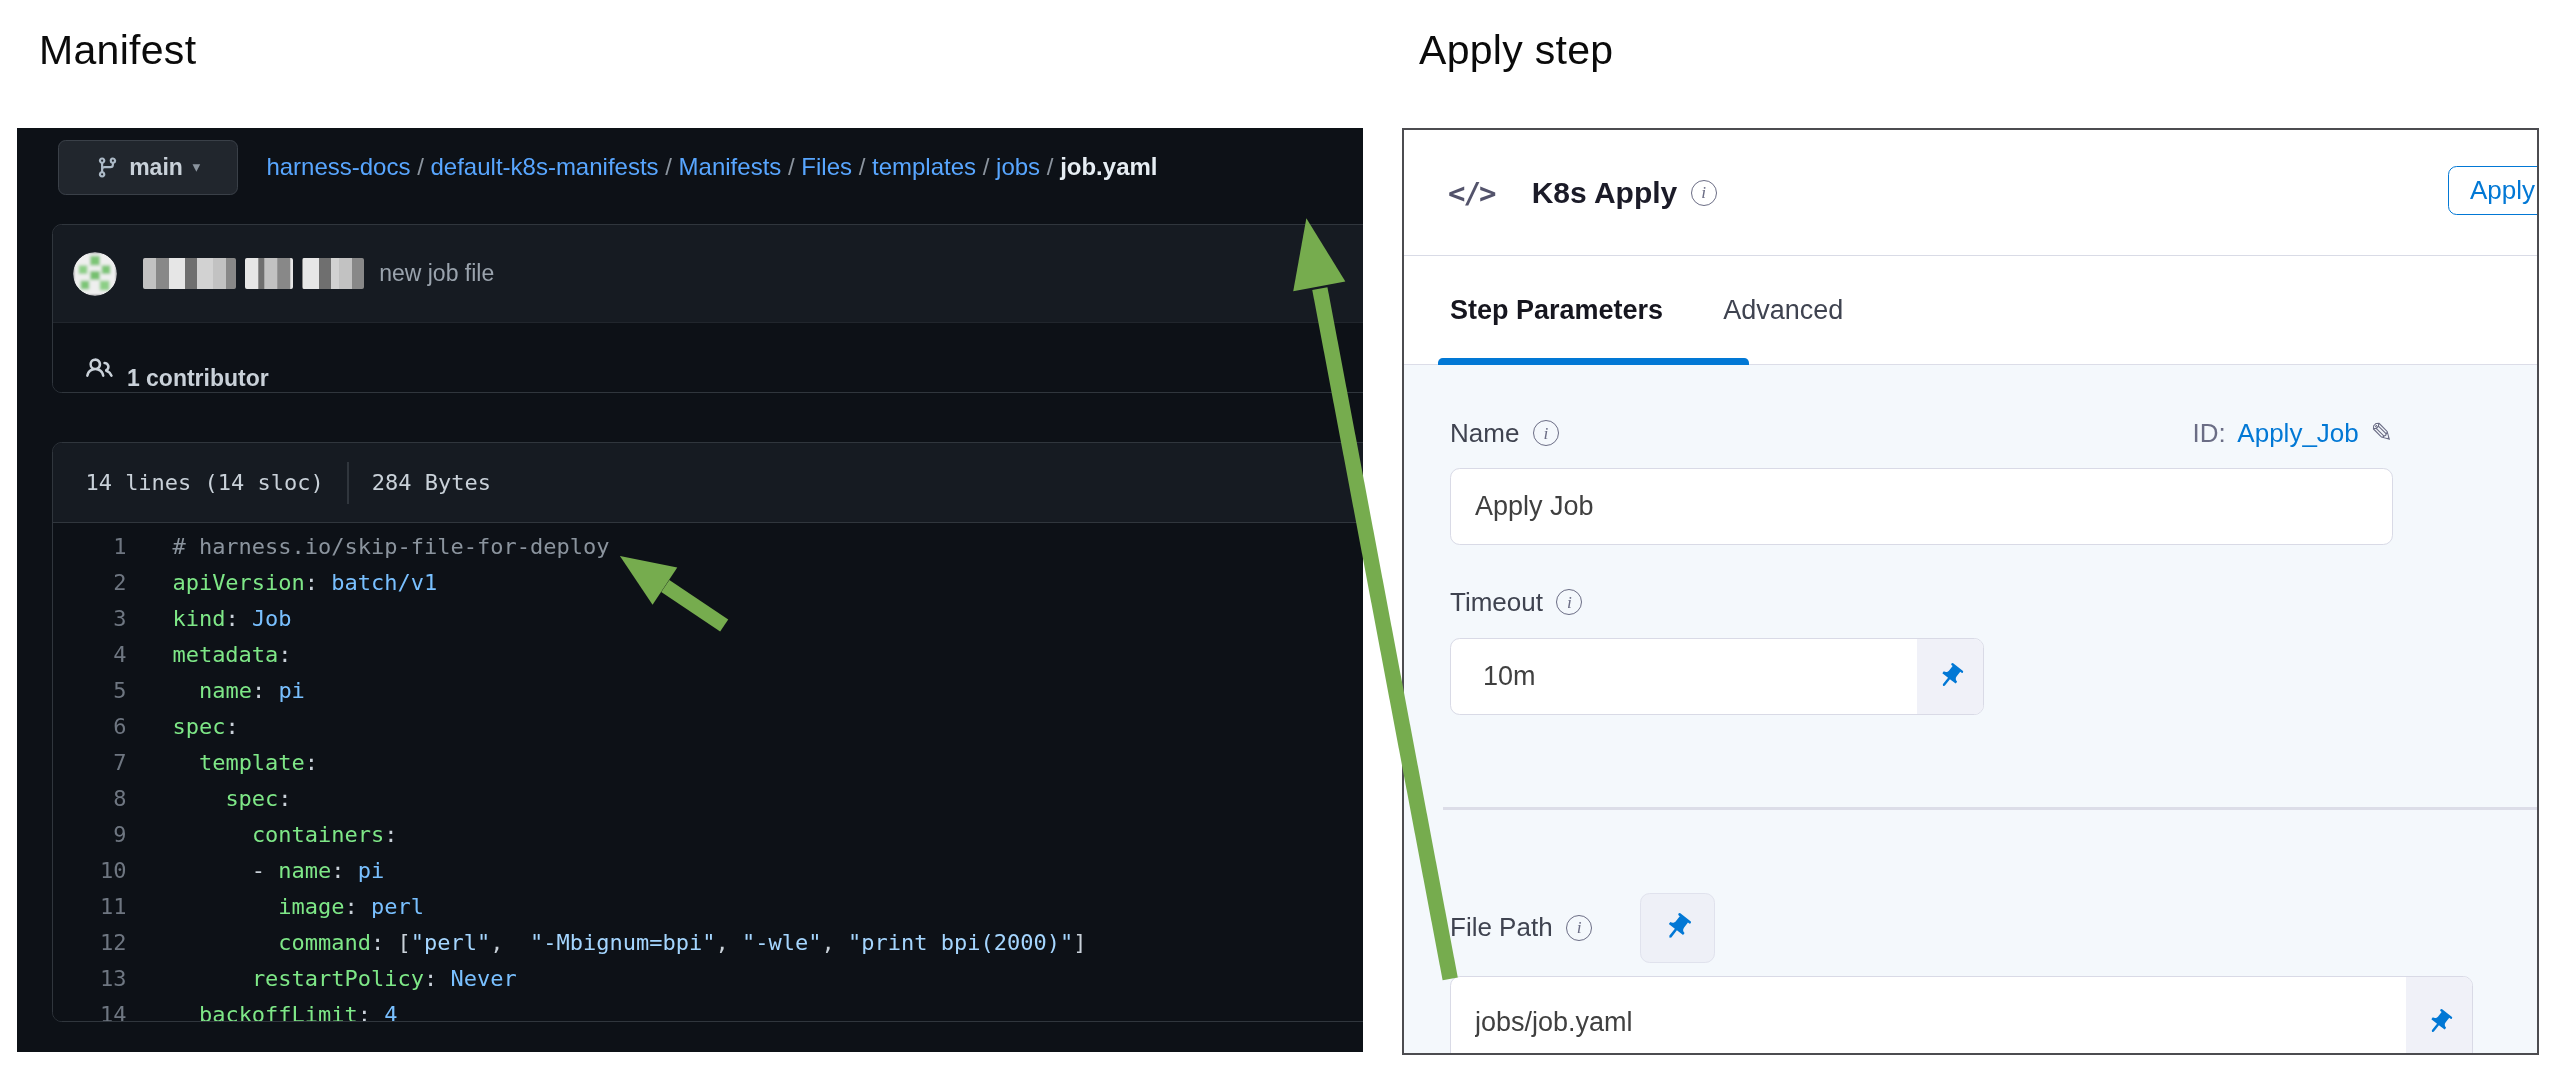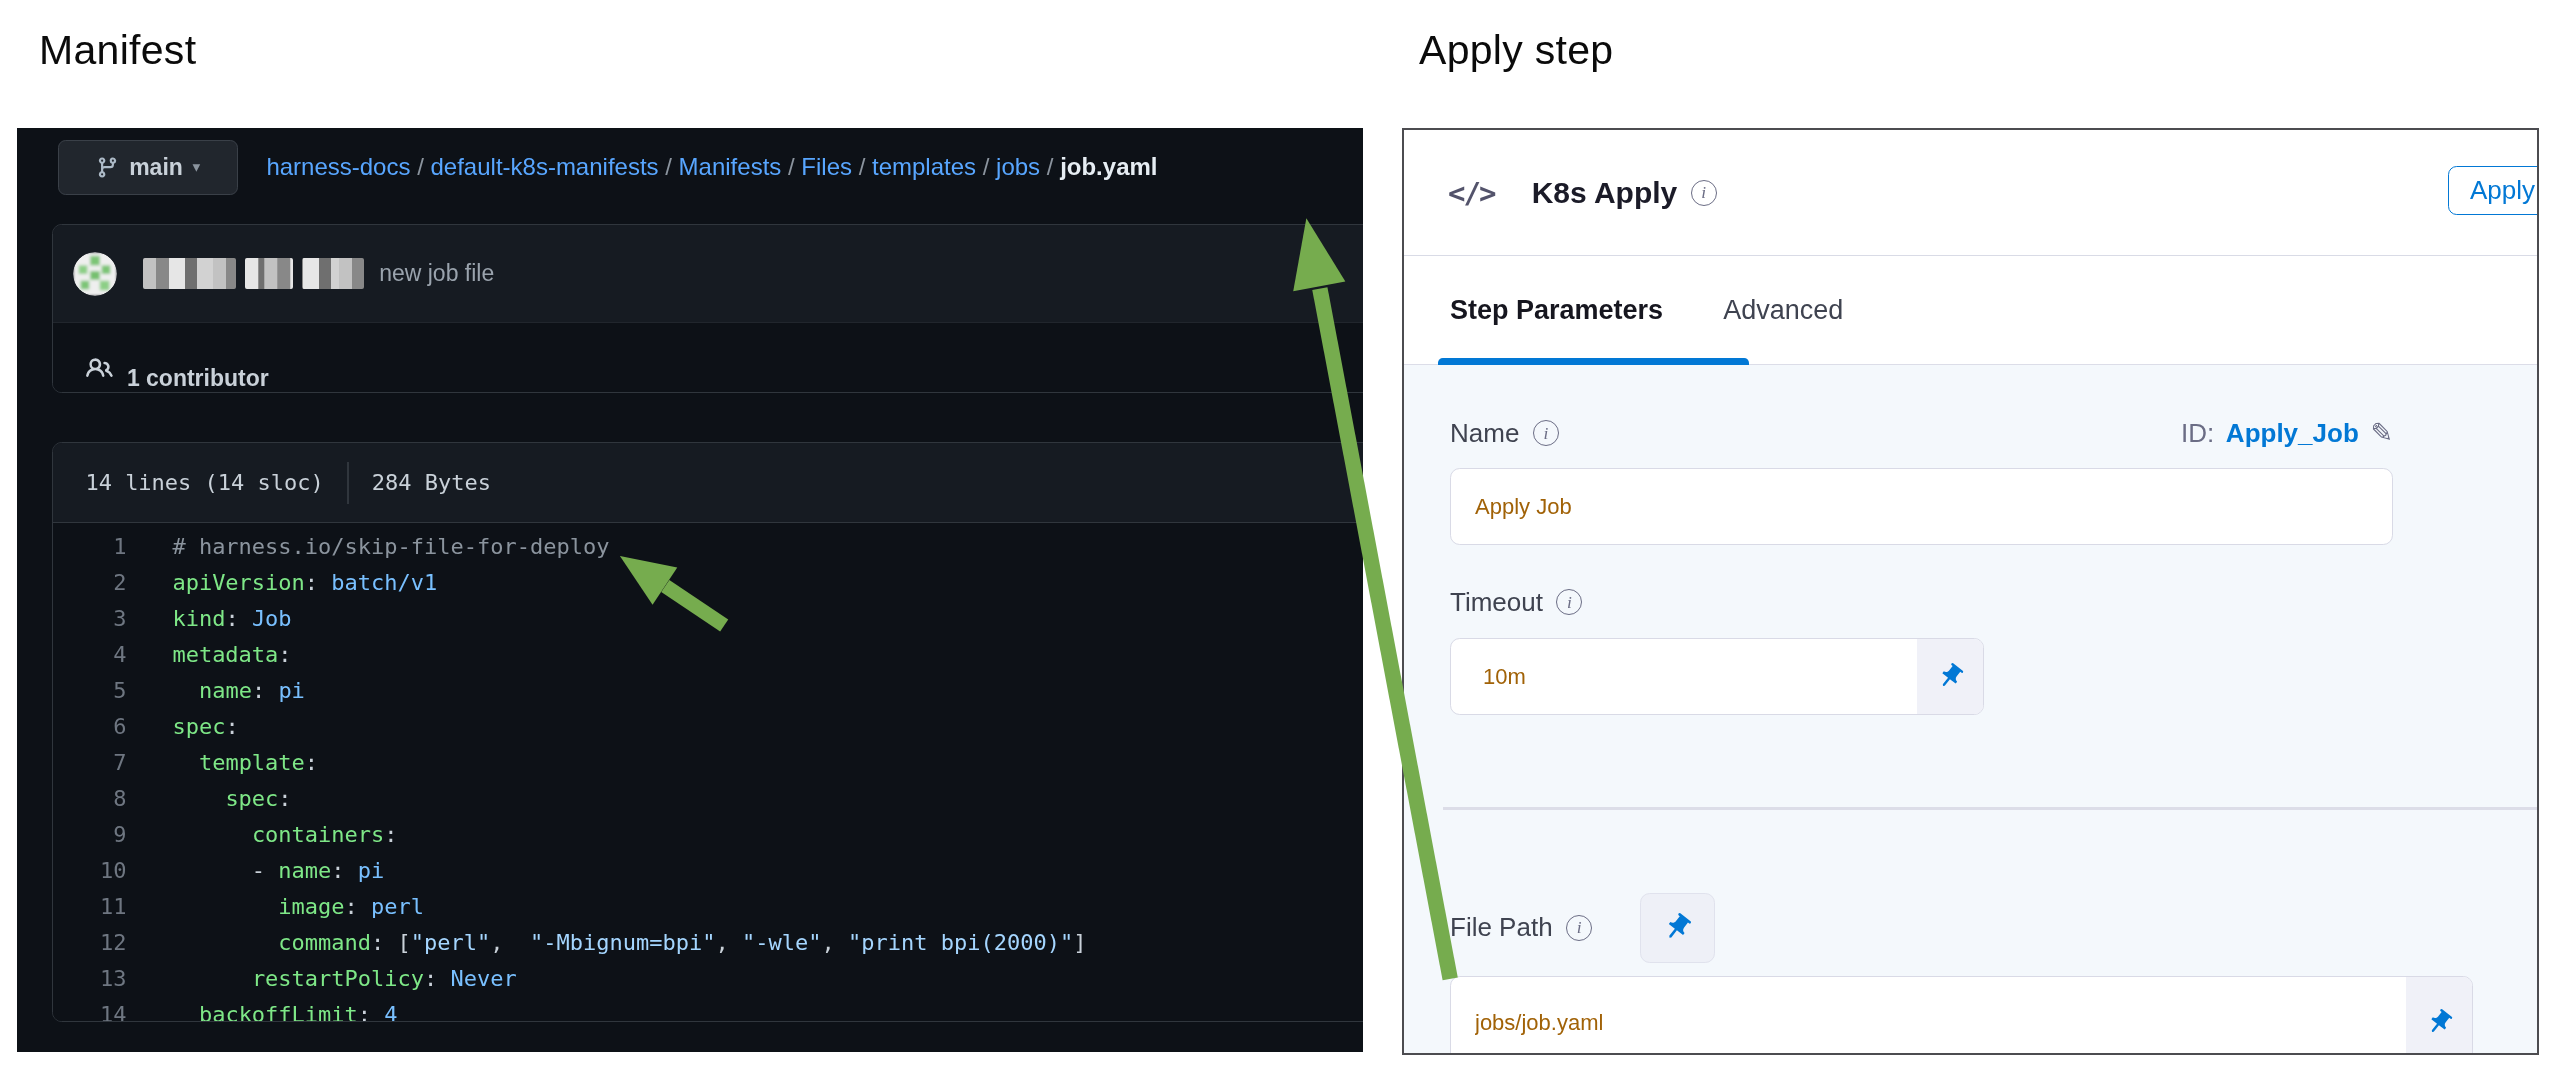--- a/index.html
+++ b/index.html
@@ -71,25 +71,25 @@
   .tab-active{font-size:27px;font-weight:700;color:#16161f;}
   .tab-plain{font-size:27px;font-weight:500;color:#3f4350;margin-left:60px;}
   .tab-underline{position:absolute;left:34px;bottom:-1.9px;width:311px;height:7.7px;background:#0278d5;
                  border-radius:4.8px 4.8px 0 0;}
   .sp-content{position:absolute;left:0;right:0;top:235px;bottom:0;background:#f4f8fc;}
   .row-name{position:absolute;left:46px;top:42px;width:943px;height:52px;display:flex;
             align-items:center;justify-content:space-between;}
   .fld-label{display:flex;align-items:center;font-size:26px;color:#3f4350;}
   .id-group{display:flex;align-items:center;gap:11.6px;font-size:26px;}
   .id-label{color:#6b6d85;}
-  .id-value{color:#0278d5;cursor:pointer;font-weight:bold;}
+  .id-value{color:#0278d5;cursor:pointer;}
   .pencil{color:#6b6d85;font-size:27px;cursor:pointer;}
   .tb{position:absolute;background:#fff;border:1px solid #d9dae6;border-radius:9.7px;
       box-sizing:border-box;display:flex;align-items:stretch;overflow:hidden;}
-  .tb input{border:0;outline:none;background:transparent;font-size:22px;color:#a16207;
+  .tb input{border:0;outline:none;background:transparent;font-size:27px;color:#404040;
             padding:0 0 0 24px;flex:1;min-width:0;font-family:"Liberation Sans",sans-serif;}
   #name-input{left:46px;top:103px;width:943px;height:77px;}
   .lbl-timeout{position:absolute;left:46px;top:211px;height:52px;}
   #timeout-input{left:46px;top:273px;width:534px;height:77px;padding-left:8px;}
   .pin-cell{width:66px;flex:none;background:#f0f1f8;display:flex;align-items:center;
             justify-content:center;cursor:pointer;}
   .divider{position:absolute;left:39px;right:0;top:442px;height:2.9px;background:#dcdde8;}
   .row-fp{position:absolute;left:46px;top:527px;height:71px;display:flex;align-items:center;}
   .pin-btn{width:75px;height:70px;margin-left:48px;background:#eef0f7;border:1px solid #e0e2ed;
            border-radius:9.7px;display:flex;align-items:center;justify-content:center;

